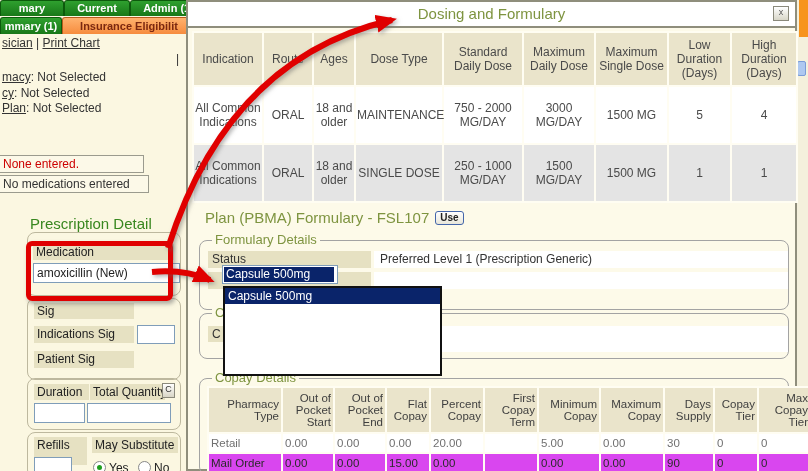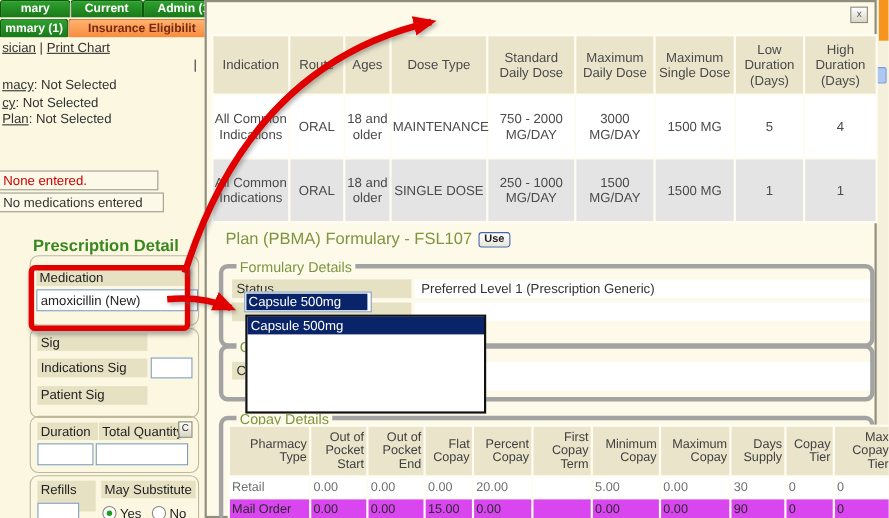--- a/index.html
+++ b/index.html
@@ -12,21 +12,21 @@
        font-size:11px;font-weight:bold;text-align:center;line-height:15px;overflow:hidden}
   .tab.orange{background:linear-gradient(#FFB26E,#F68C3E);border-color:#B85C1C;color:#7B2810}
   
   .linkline{position:absolute;font-size:12px;color:#333;white-space:pre}
   .linkline .u{text-decoration:underline}
   .alertbox{position:absolute;border:1px solid #9B9B8E;font-size:12px;padding:1px 4px;background:#FCF9E8}
   
   .fs{position:absolute;border:1px solid #BDB89E;border-radius:8px}
   .cellbg{position:absolute;background:#E6E1C2;font-size:12px;color:#222;padding:0 3px;line-height:16px;overflow:hidden;white-space:nowrap}
   .inp{position:absolute;background:#fff;border:1px solid #7F9DB9;font-size:12px;padding:0 3px;line-height:18px;overflow:hidden;white-space:nowrap}
-  .sectitle{position:absolute;font-size:15px;font-weight:bold;color:#38871F}
+  .sectitle{position:absolute;font-size:15px;font-weight:normal;color:#38871F}
   .radio{display:inline-block;width:11px;height:11px;border-radius:50%;border:1px solid #888;background:#fff;vertical-align:-2px;margin-right:3px;box-sizing:content-box}
   .radio.sel::after{content:"";display:block;width:5px;height:5px;margin:3px 0 0 3px;border-radius:50%;background:#1E9E1E}
   .radlbl{font-size:12px;color:#222}
   .minibtn{position:absolute;background:linear-gradient(#fff,#D8D5C5);border:1px solid #8A897B;
            font-size:9px;color:#333;text-align:center;overflow:hidden}
   
   .dialog{position:absolute;left:186px;top:0;width:611px;height:471px;border:2px solid #8F8E7C;
           background:#FDFAE9;box-sizing:border-box;z-index:10}
   .titlebar{position:absolute;left:0;top:0;right:0;height:24px;background:#fff;border-bottom:2px solid #8F8E7C;
             text-align:center;font-size:15px;color:#7E9440;line-height:24px}
@@ -35,21 +35,21 @@
   .dtable{position:absolute;border-collapse:separate;border-spacing:2px;background:#FFFDF2;table-layout:fixed}
   .dtable th{background:#EAE4CB;color:#4A4A4A;font-weight:normal;font-size:12px;text-align:center;padding:2px 1px}
   .dtable td{font-size:12px;color:#4A4A4A;text-align:center;padding:2px 1px}
   .dtable tr.w td{background:#fff}
   .dtable tr.g td{background:#E4E4E4}
   .ctable{position:absolute;border-collapse:separate;border-spacing:2px;background:#FFFDF2;table-layout:fixed}
   .ctable th{background:#EAE4CB;color:#3F3F3F;font-weight:normal;font-size:11.5px;text-align:right;padding:1px 2px}
   .ctable td{font-size:11.5px;text-align:left;padding:1px 2px}
   .ctable tr.w td{background:#fff;color:#707070}
   .ctable tr.g td{background:#d946ef;color:#2A2A2A}
-  .dlgfs{position:absolute;border:4px solid #a3a3a3;border-radius:8px}
+  .dlgfs{position:absolute;border:1px solid #a3a3a3;border-radius:8px}
   .legend{position:absolute;background:#FDFAE9;color:#7E9440;font-size:13px;line-height:14px;padding:0 3px;top:-8px;left:12px;white-space:nowrap}
   .planhead{position:absolute;font-size:15px;color:#7E9440;white-space:nowrap}
   .usebtn{display:inline-block;margin-left:6px;font-size:10px;font-weight:bold;color:#222;
           border:1px solid #4466AA;border-radius:3px;background:linear-gradient(#fff,#E8E6DA);
           padding:0 4px;line-height:12px;vertical-align:2px}
   .statlbl{position:absolute;background:#E6E1C2;font-size:12px;color:#333;padding:0 4px;line-height:17px}
   .statval{position:absolute;background:#fff;font-size:12px;color:#333;padding:0 6px;line-height:17px;white-space:nowrap;overflow:hidden}
   
   .combo{position:absolute;left:222px;top:265px;width:116px;height:19px;background:#fff;border:1px solid #7F9DB9;z-index:20;box-sizing:border-box}
   .combo .selc{position:absolute;left:1px;top:1px;right:3px;bottom:1px;background:#0A246A;color:#fff;font-size:12px;line-height:15px;padding-left:2px;white-space:nowrap;overflow:hidden}
@@ -107,20 +107,21 @@
   <div class="cellbg" style="left:92px;top:437px;width:80px;height:16px">May Substitute</div>
   <div class="inp" style="left:34px;top:457px;width:30px;height:14px"></div>
   <div class="abs" style="left:93px;top:458px;white-space:nowrap"><span class="radio sel"></span><span class="radlbl">Yes</span>&nbsp;<span class="radio" style="margin-left:5px"></span><span class="radlbl">No</span></div>
 
   <div class="rstrip">
     <div class="rorange"></div>
     <div class="rthumb"></div>
   </div>
 
   <div class="dialog">
+    <div class="titlebar">Dosing and Formulary</div>
     <div class="closebtn"><span>x</span></div>
 
     <table class="dtable" style="left:4px;top:29px;width:603px">
       <colgroup>
           <col style="width:68px">
           <col style="width:48px">
           <col style="width:40px">
           <col style="width:86px">
           <col style="width:78px">
           <col style="width:70px">

